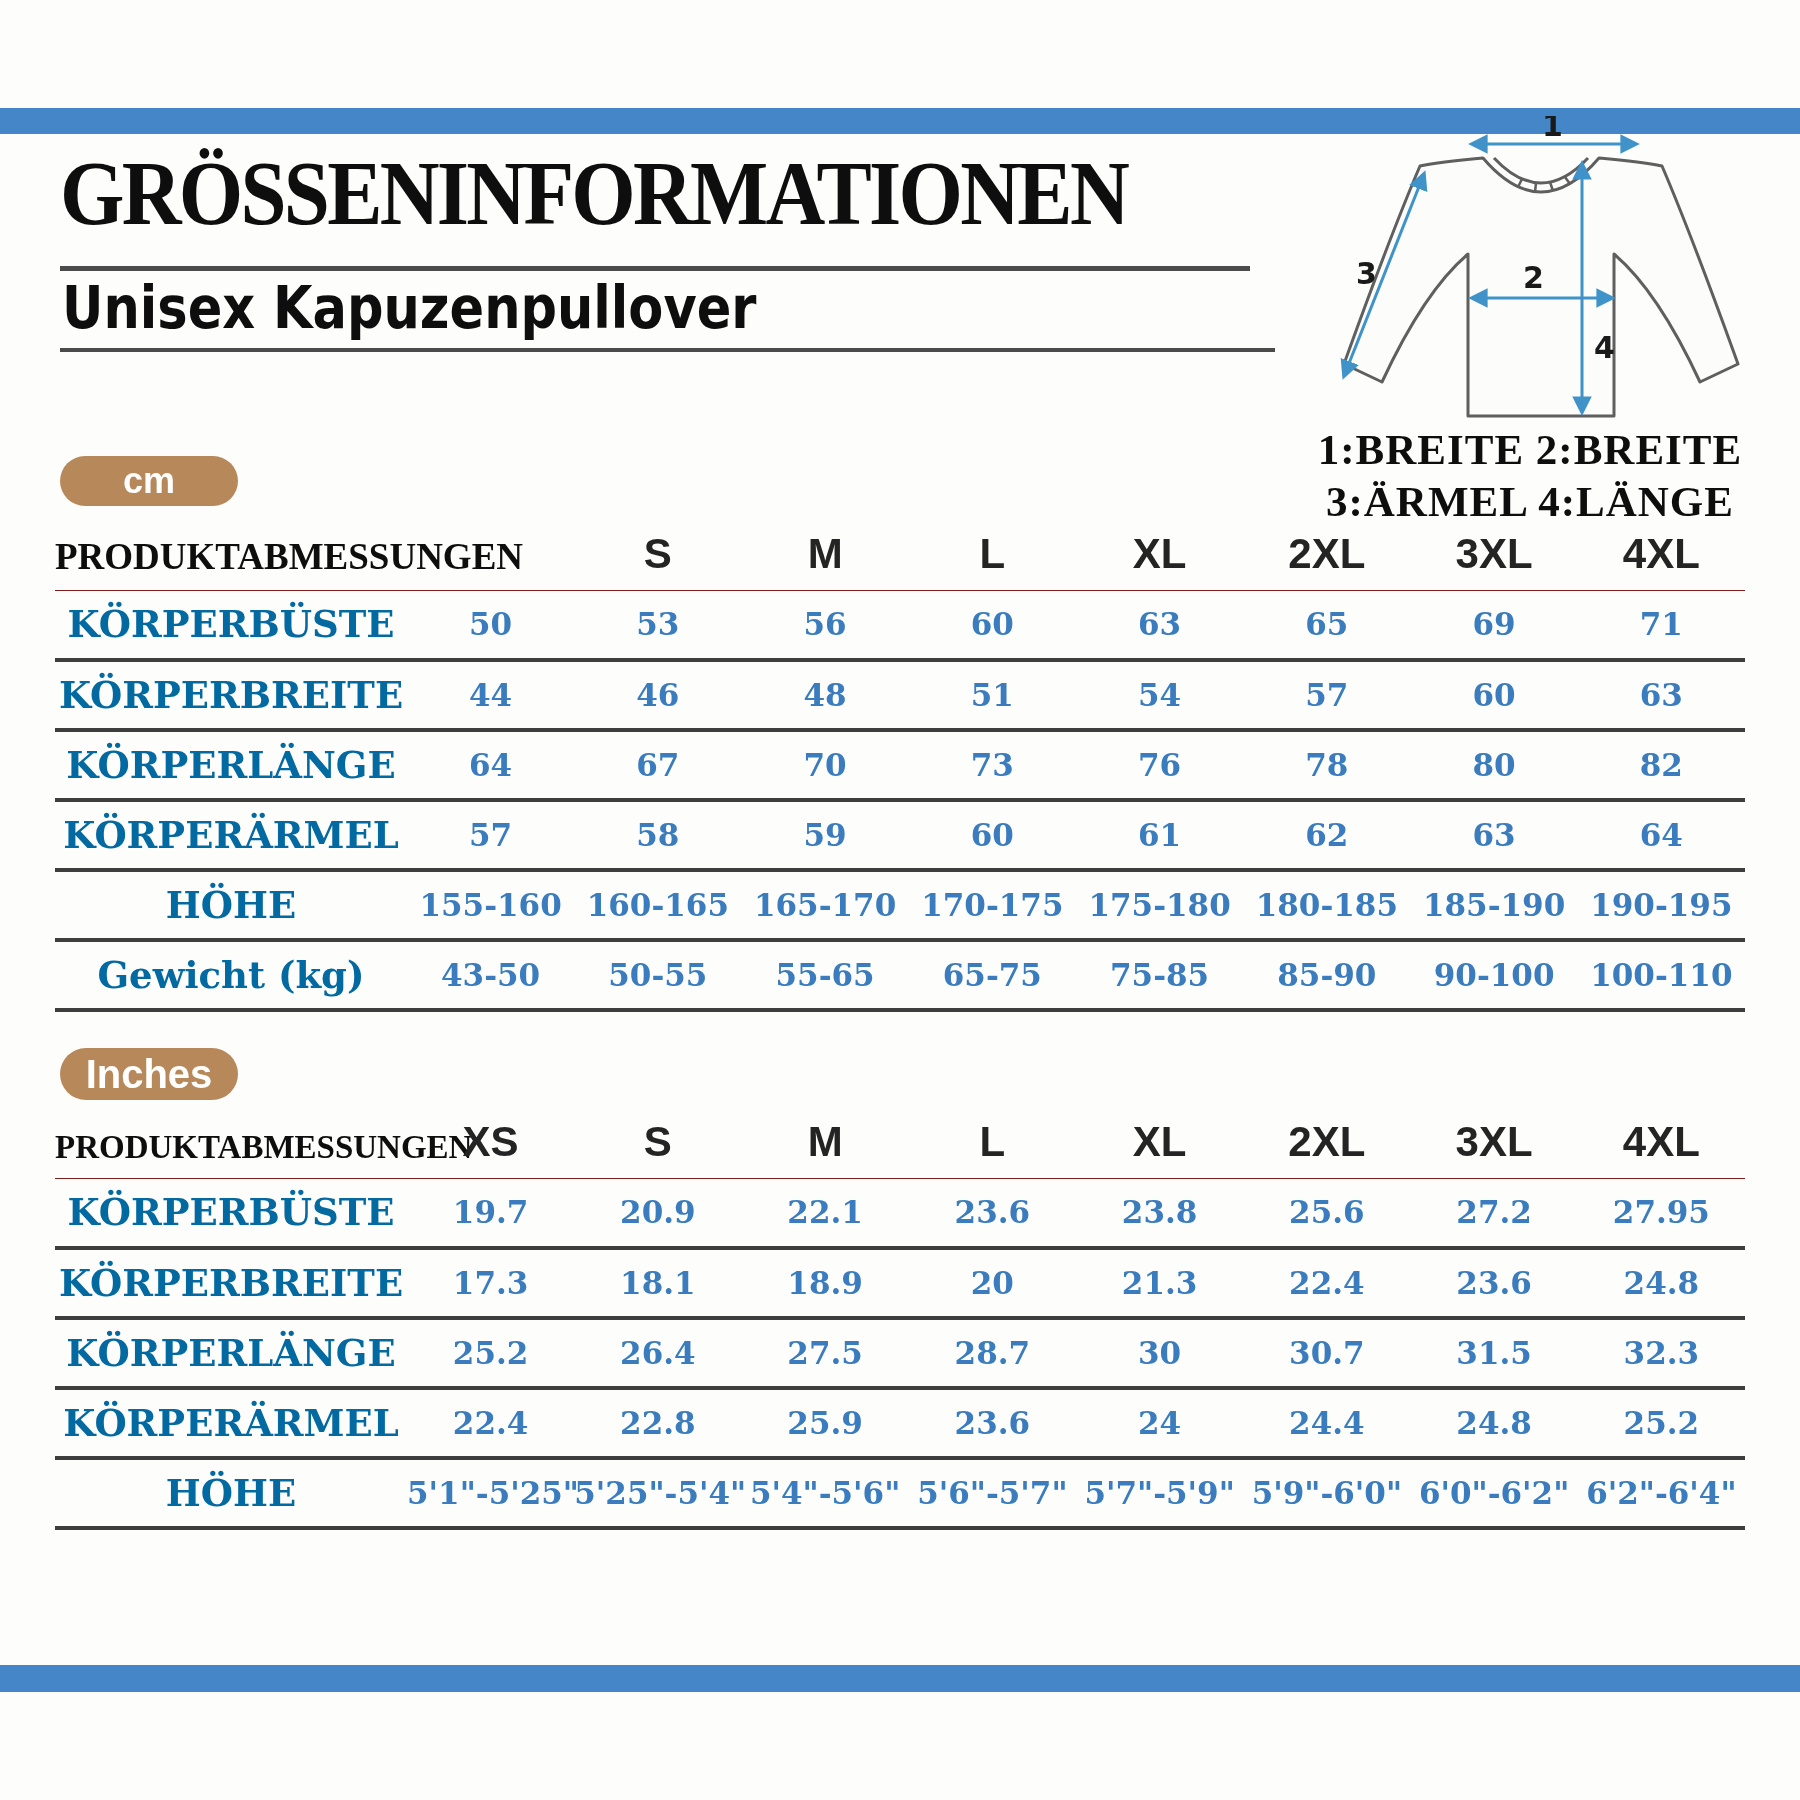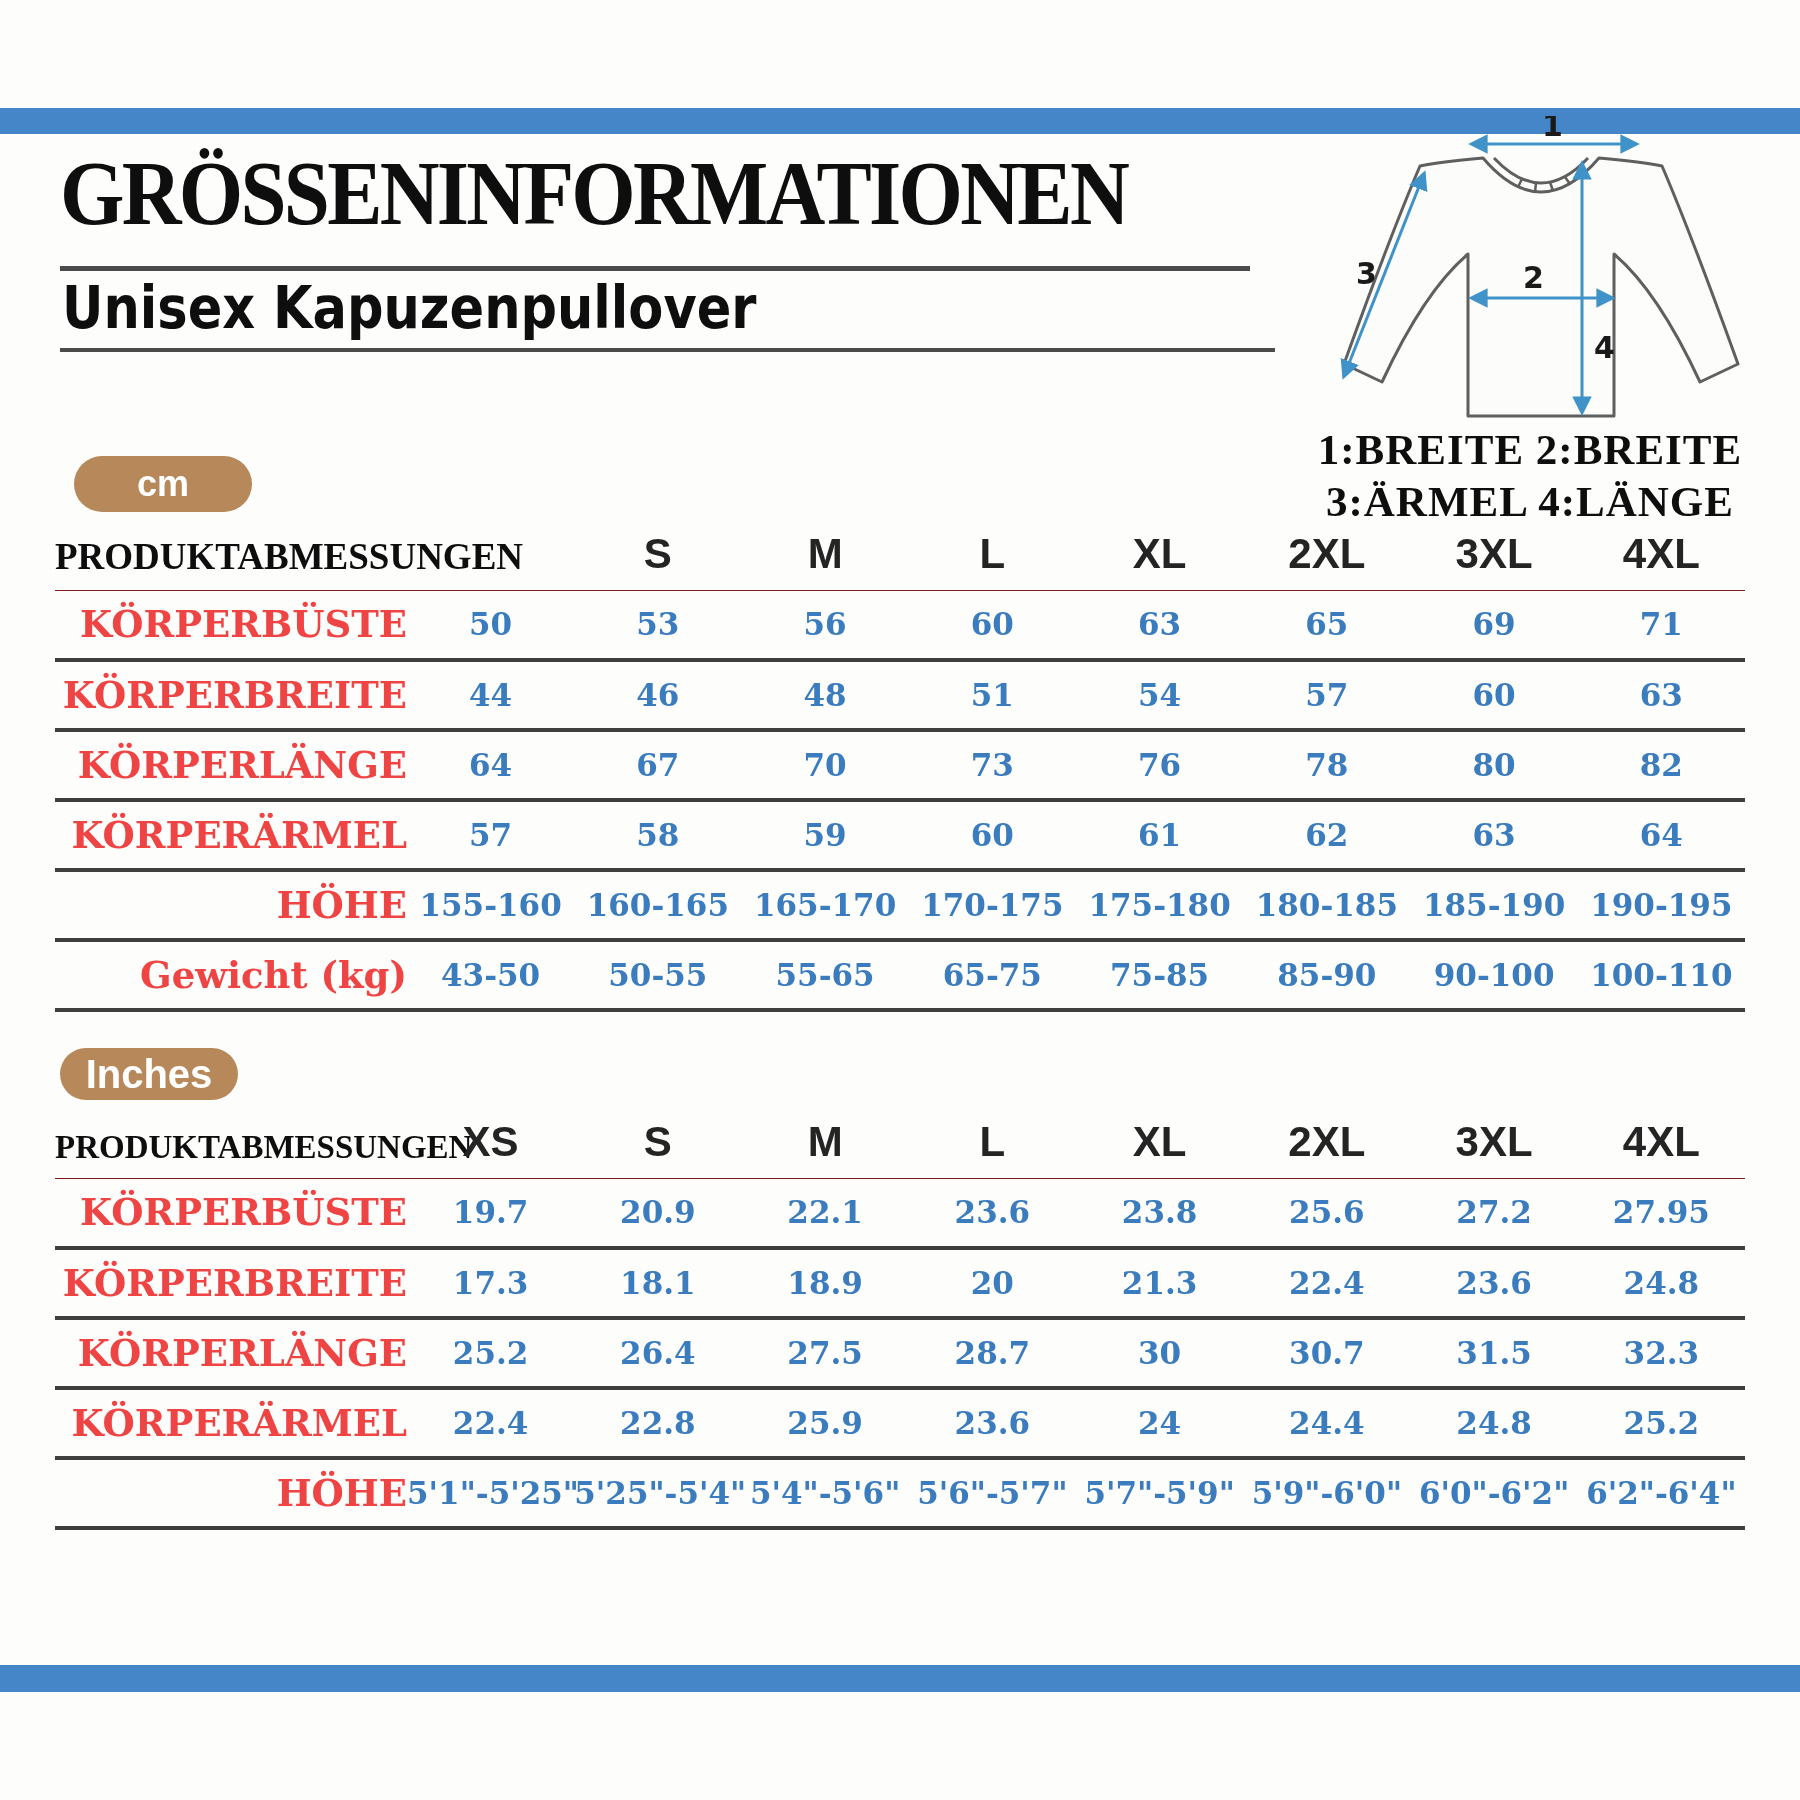--- a/index.html
+++ b/index.html
@@ -39,21 +39,21 @@
     text-align: center; font-size: 43px; font-weight: bold;
     line-height: 52px; letter-spacing: 1px; color: #0e0e0e;
     white-space: nowrap;
   }
 
   .unit-badge {
     background: #b7895a; border-radius: 29px; color: #ffffff;
     font-family: "Liberation Sans", sans-serif; font-weight: bold;
     display: flex; align-items: center; justify-content: center;
   }
-  #cm-badge     { left: 74px; top: 456px;  width: 178px; height: 56px; font-size: 36px; }
+  #cm-badge     { left: 60px; top: 456px;  width: 178px; height: 50px; font-size: 36px; }
   #inches-badge { left: 60px; top: 1048px; width: 178px; height: 52px; font-size: 40px; }
 
   table.size-table {
     position: absolute; left: 55px; width: 1690px;
     border-collapse: collapse; table-layout: fixed;
   }
   #cm-table     { top: 518px; }
   #inches-table { top: 1106px; }
   col.label-col { width: 352px; }
   th, td { padding: 0; }
@@ -65,22 +65,22 @@
     text-align: left; font-family: "Liberation Serif", serif;
     font-size: 37px; color: #0e0e0e; white-space: nowrap;
   }
   #inches-table th.header-label { font-size: 33px; }
   th.size-head {
     font-family: "Liberation Sans", sans-serif;
     font-size: 42px; color: #242424; text-align: center;
   }
   tbody tr { height: 70px; border-bottom: 4px solid #3e3e3e; }
   tbody th.row-label {
-    text-align: right; font-family: "DejaVu Serif", serif;
-    font-size: 37px; font-weight: bold; color: #ef4444; white-space: nowrap;
+    text-align: center; font-family: "DejaVu Serif", serif;
+    font-size: 37px; font-weight: bold; color: #0369a1; white-space: nowrap;
   }
   tbody td {
     text-align: center; font-family: "DejaVu Serif", serif;
     font-size: 31px; font-weight: bold; color: #3a7cbd; white-space: nowrap;
   }
 </style>
 </head>
 <body>
 
 <div class="abs" id="top-bar"></div>

